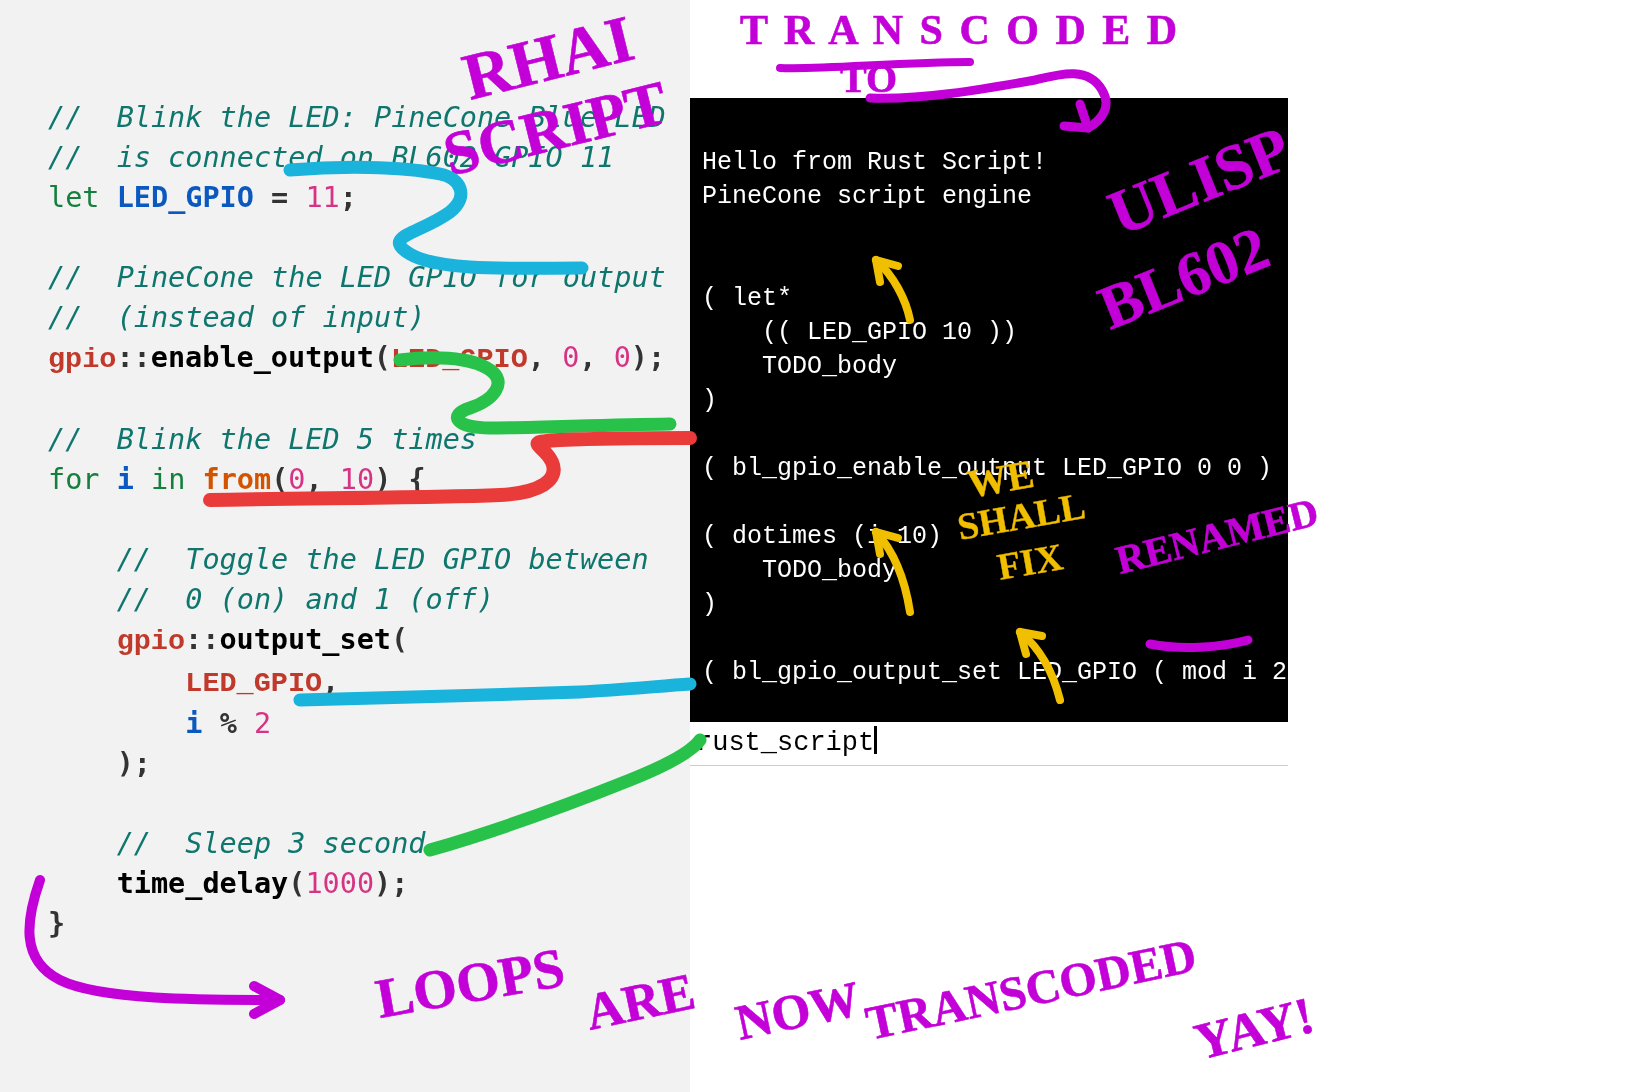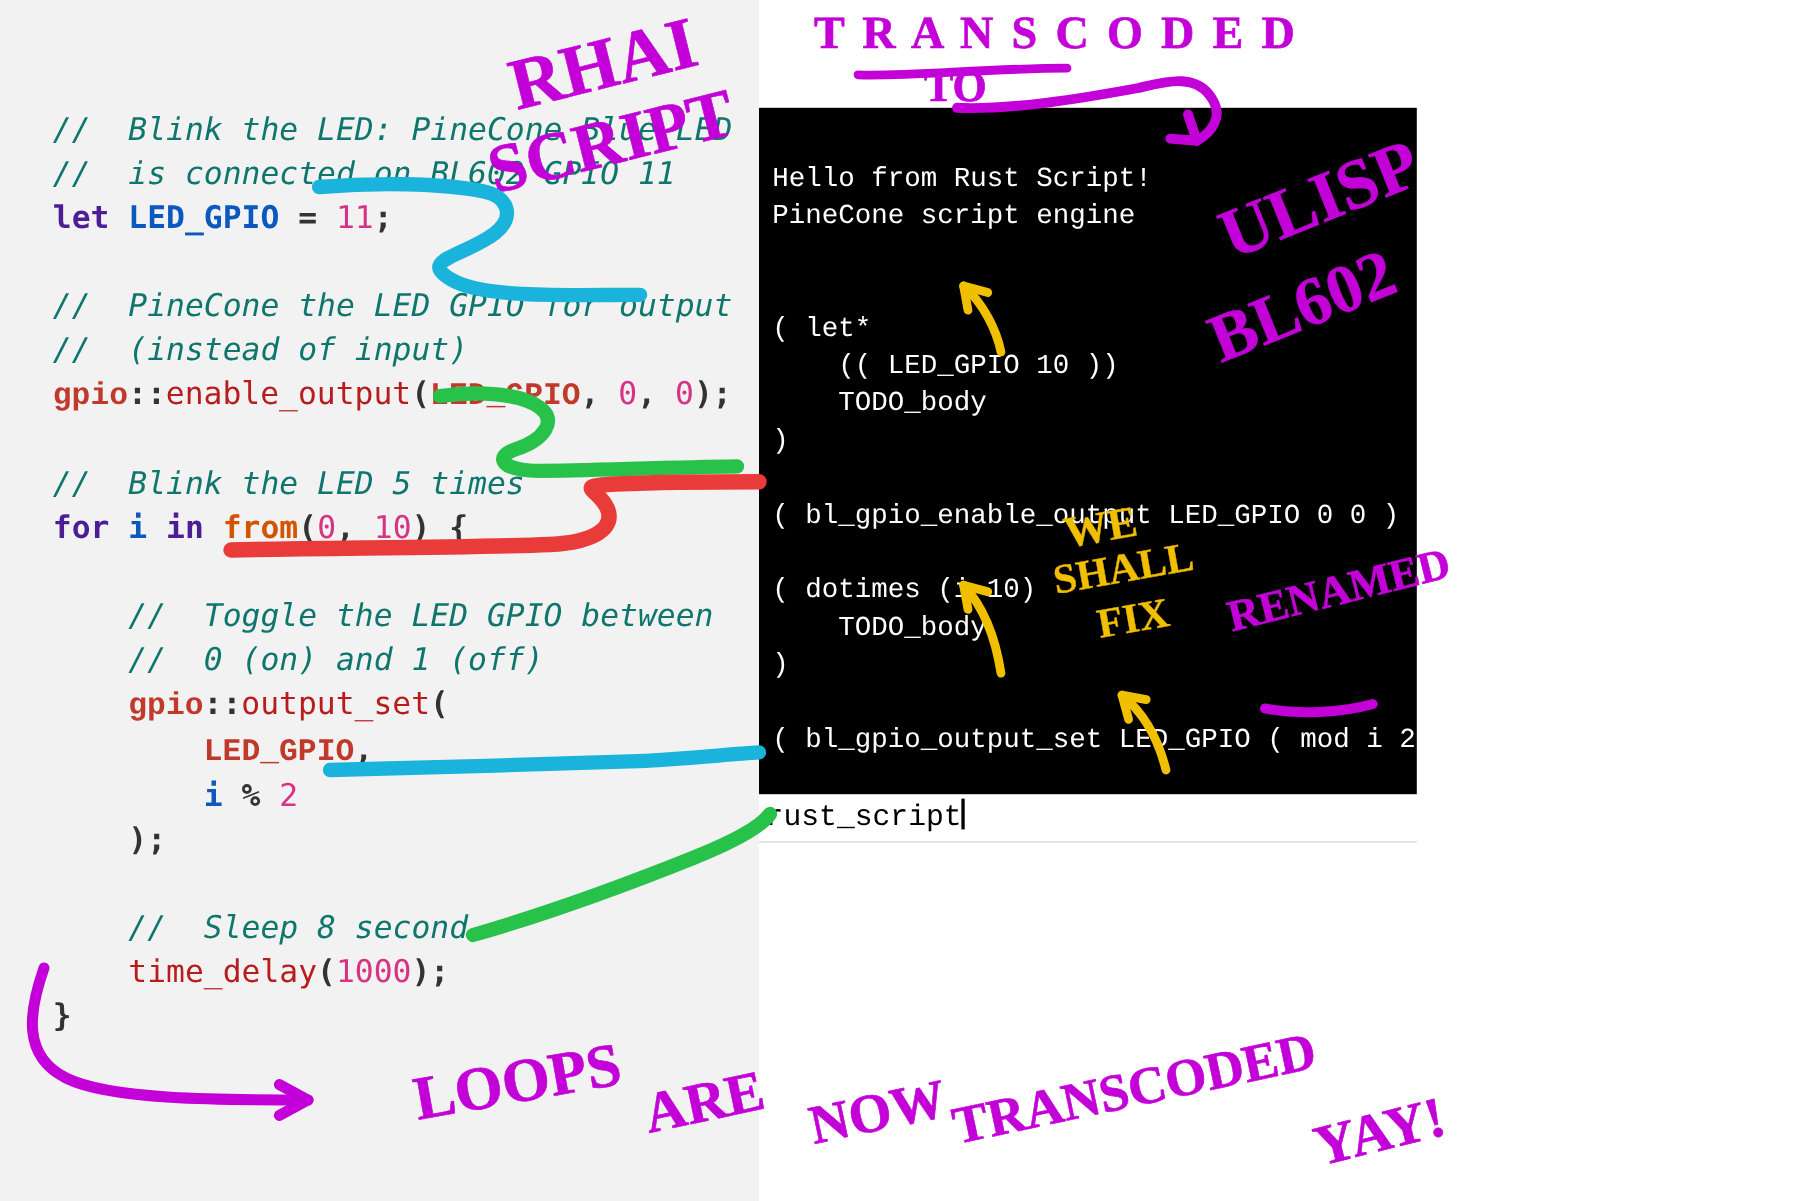--- a/index.html
+++ b/index.html
@@ -20,26 +20,26 @@
     left: 0; top: 0;
     width: 690px; height: 1092px;
     background: #f2f2f2;
     padding: 58px 30px 0 48px;
     font-size: 28.5px;
     line-height: 40px;
     white-space: pre;
     color: #444;
   }
   .c-comment { color: #0f766e; font-style: italic; }
-  .c-kw      { color: #4c1d95; font-weight: bold; }
+  .c-kw      { color: #15803d; font-weight: normal; }
   .c-var     { color: #0b59bf; font-weight: bold; }
   .c-op      { color: #333; font-weight: bold; }
   .c-num     { color: #d63384; font-weight: normal; }
   .c-mod     { color: #c0392b; font-weight: bold; font-family: Liberation Mono, monospace; }
-  .c-fn      { color: #b91c1c; font-weight: normal; }
+  .c-fn      { color: #000000; font-weight: bold; }
   .c-range   { color: #d35400; font-weight: bold; }
   .c-paren   { color: #333; font-weight: bold; }
   .c-brace   { color: #333; font-weight: bold; }
   .c-semicol { color: #333; font-weight: bold; }
 
   
   #term-panel {
     position: absolute;
     left: 690px; top: 98px;
     width: 598px; height: 622px;
@@ -110,21 +110,21 @@
 <span class="c-comment">//  Blink the LED 5 times</span>
 <span class="c-kw">for</span><span> </span><span class="c-var">i</span><span> </span><span class="c-kw">in</span><span> </span><span class="c-range">from</span><span class="c-paren">(</span><span class="c-num">0</span><span class="c-paren">,</span><span> </span><span class="c-num">10</span><span class="c-paren">)</span><span> </span><span class="c-brace">{</span>
 
 <span class="c-comment">    //  Toggle the LED GPIO between</span>
 <span class="c-comment">    //  0 (on) and 1 (off)</span>
 <span>    </span><span class="c-mod">gpio</span><span class="c-op">::</span><span class="c-fn">output_set</span><span class="c-paren">(</span>
 <span>        </span><span class="c-mod">LED_GPIO</span><span class="c-paren">,</span>
 <span>        </span><span class="c-var">i</span><span> </span><span class="c-op">%</span><span> </span><span class="c-num">2</span>
 <span>    </span><span class="c-paren">)</span><span class="c-semicol">;</span>
 
-<span class="c-comment">    //  Sleep 8 second</span>
+<span class="c-comment">    //  Sleep 3 second</span>
 <span>    </span><span class="c-fn">time_delay</span><span class="c-paren">(</span><span class="c-num">1000</span><span class="c-paren">)</span><span class="c-semicol">;</span>
 <span class="c-brace">}</span></div>
 
   <div id="term-panel">
 <span>Hello from Rust Script!</span>
 <span>PineCone script engine</span>
 <span></span>
 <span></span>
 <span>( let*</span>
 <span>    (( LED_GPIO 10 ))</span>

